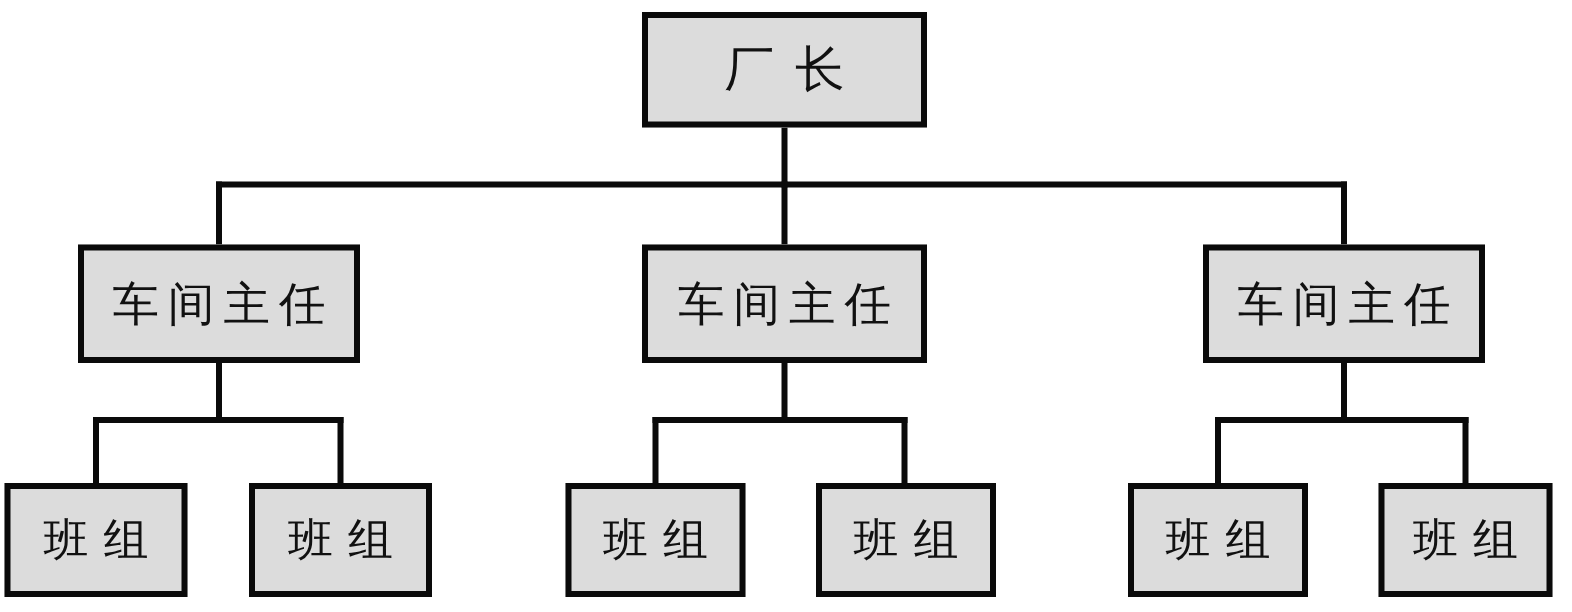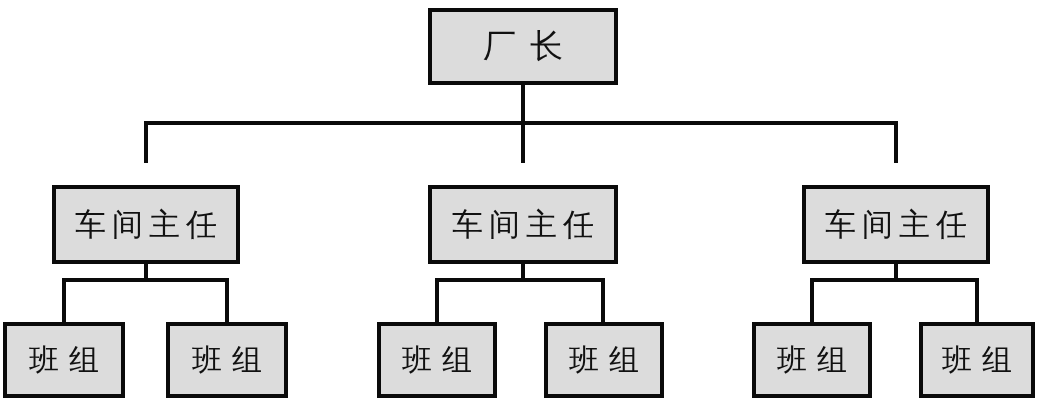--- a/index.html
+++ b/index.html
@@ -23,21 +23,21 @@
     display: flex;
     align-items: center;
     justify-content: center;
     color: #111111;
     white-space: nowrap;
   }
   .node span {
     display: block;
   }
   .lvl1 { font-size: 33px; letter-spacing: 14px; text-indent: 14px; }
-  .lvl2 { font-size: 31px; letter-spacing: 6px;  text-indent: 6px; margin-top: 22px;  }
+  .lvl2 { font-size: 31px; letter-spacing: 6px;  text-indent: 6px;  }
   .lvl3 { font-size: 30px; letter-spacing: 10px; text-indent: 10px; text-align: center; }
   .line {
     position: absolute;
     background: #0a0a0a;
   }
   
   .root  { left: 428px; top: 8px;   width: 190px; height: 77px; }
   .m1    { left: 52px;  top: 163px; width: 188px; height: 79px; }
   .m2    { left: 428px; top: 163px; width: 190px; height: 79px; }
   .m3    { left: 802px; top: 163px; width: 188px; height: 79px; }

